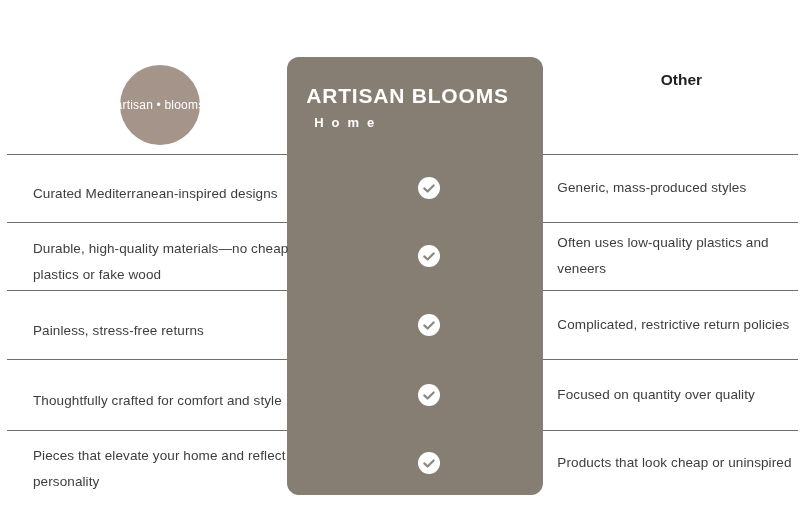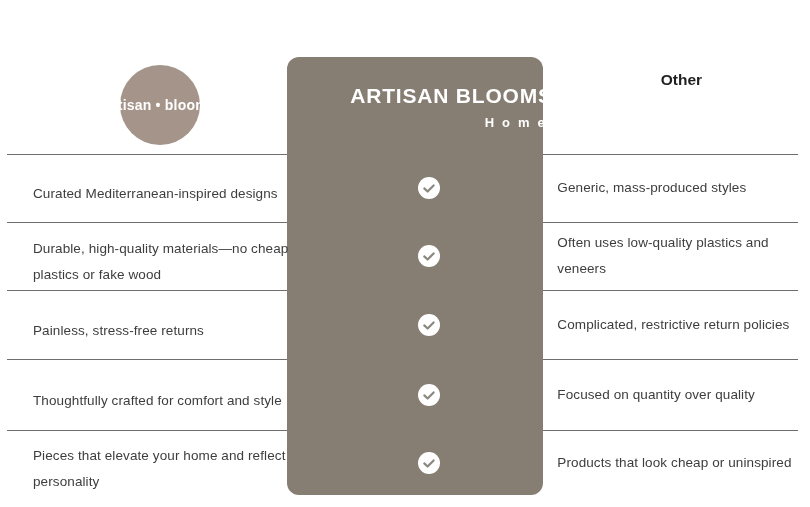--- a/index.html
+++ b/index.html
@@ -61,30 +61,30 @@
     width: 80px;
     height: 80px;
     border-radius: 50%;
     background: #a59489;
     display: flex;
     align-items: center;
     justify-content: center;
   }
   .logo-text {
     color: #ffffff;
-    font-size: 14px;
-    font-weight: 700;
+    font-size: 12px;
+    font-weight: 400;
     letter-spacing: 0.2px;
     white-space: nowrap;
   }
   .brand-block {
     width: 256px;
     box-sizing: border-box;
     padding-top: 84px;
-    text-align: right;
+    text-align: left;
   }
   .brand-name {
     color: #ffffff;
     font-size: 21px;
     font-weight: 700;
     letter-spacing: 0.8px;
     white-space: nowrap;
   }
   .brand-sub {
     margin-top: 7px;

